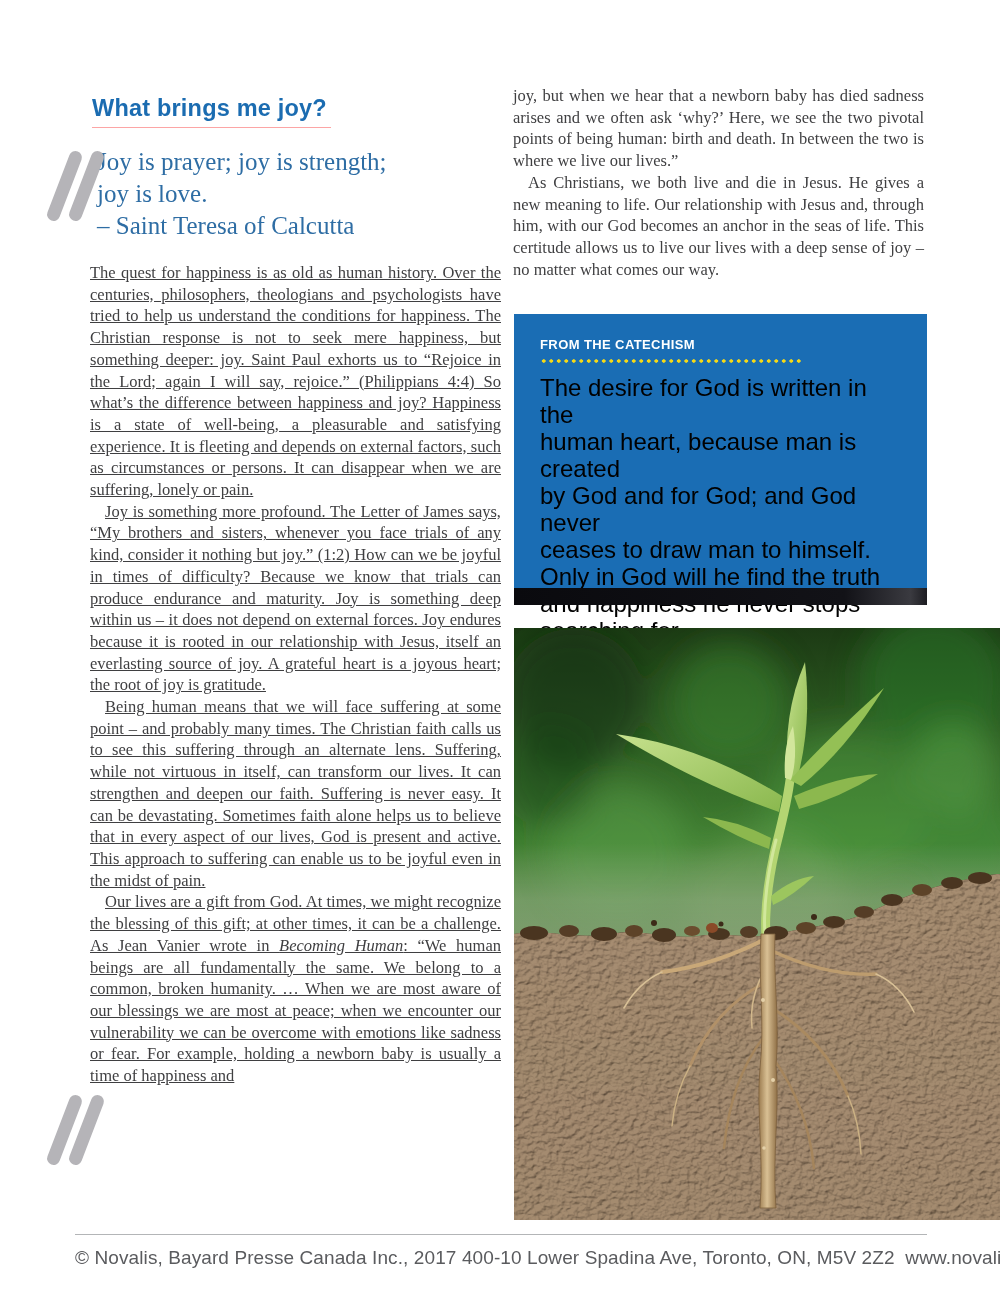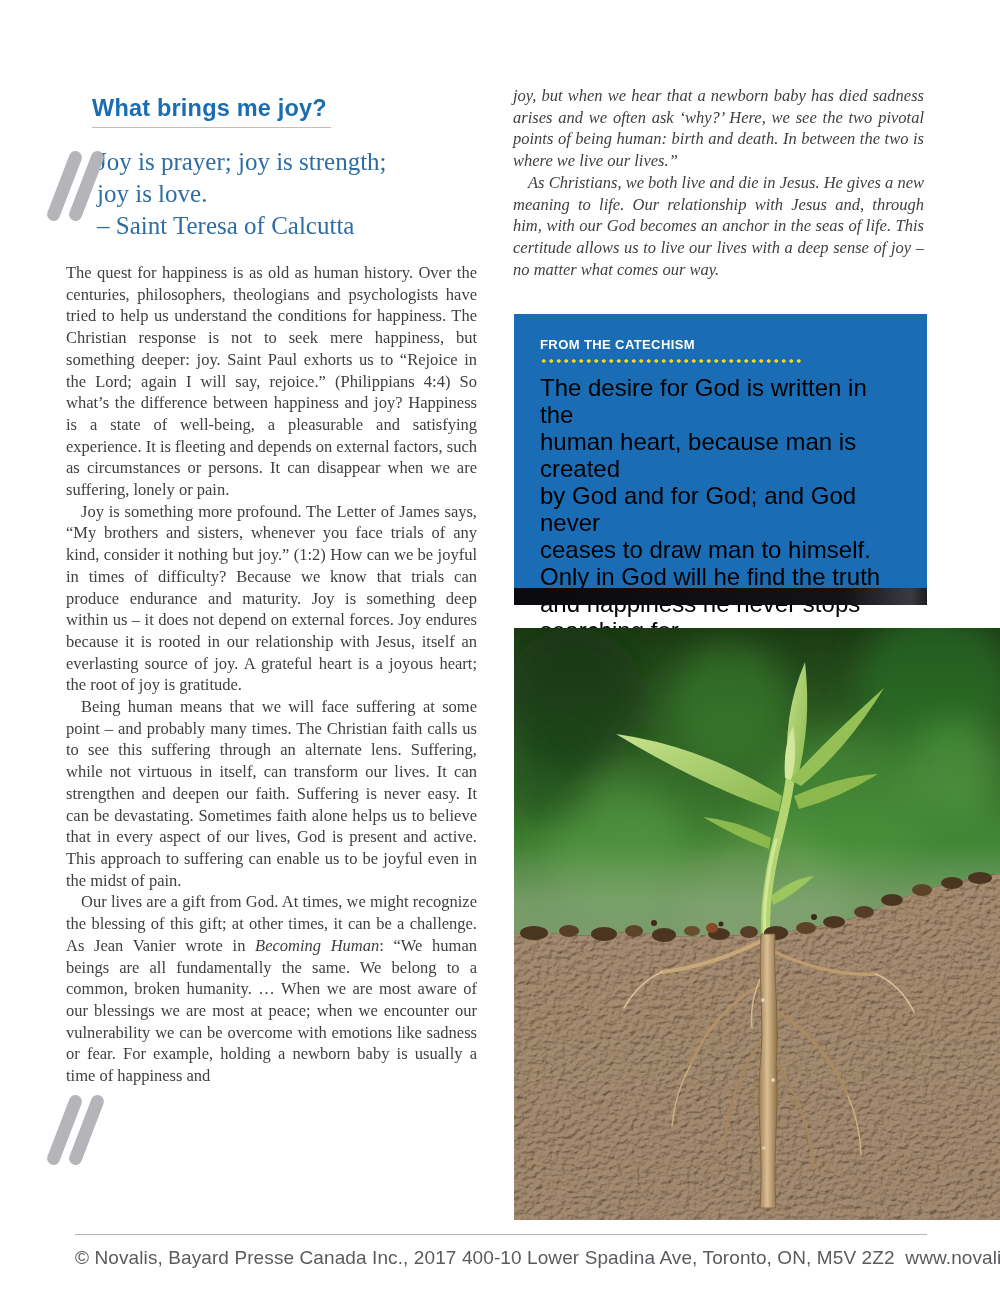--- a/index.html
+++ b/index.html
@@ -31,22 +31,22 @@
   #quote-top{top:146px;}
   #quote-bottom{top:1090px;}
 
   
   .bodycol{
     position:absolute;width:411px;
     font-family:"Liberation Serif", serif;
     font-size:16.5px;line-height:21.7px;color:#3f3f41;
     text-align:justify;hyphens:auto;
   }
-  #left-col{left:66px;top:262px;}
-  #right-col{left:513px;top:85px;font-style:italic;}
+  #left-col{left:90px;top:262px;text-decoration:underline;}
+  #right-col{left:513px;top:85px;}
   .bodycol p{margin:0;}
   .bodycol p.indent{text-indent:15px;}
   .italic{font-style:italic;}
 
   
   .catechism{
     position:absolute;left:514px;top:314px;width:413px;height:274px;
     background:#1a6db4;box-sizing:border-box;padding:23px 26px 0 26px;
   }
   .catechism-title{

